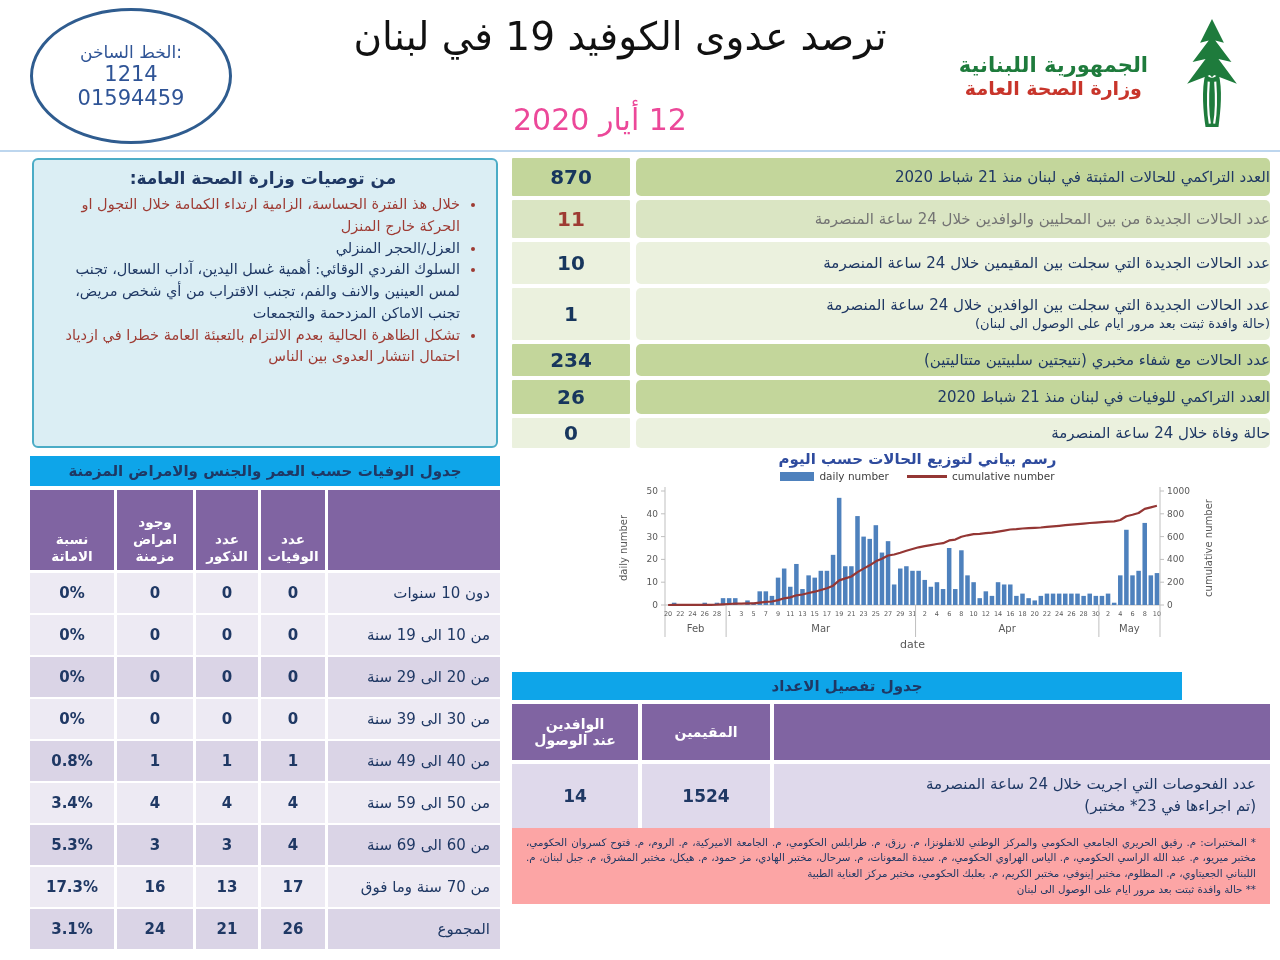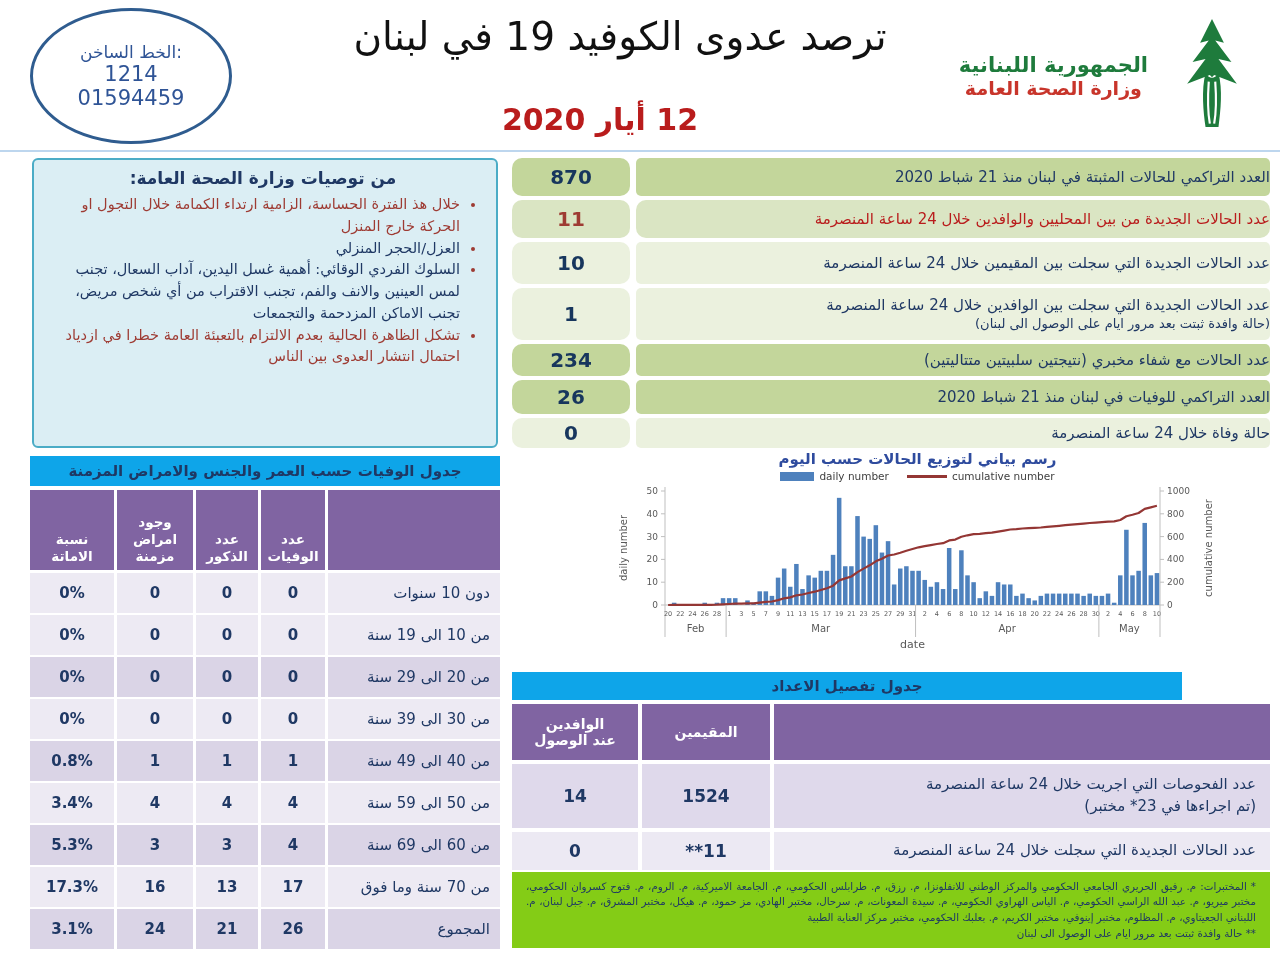--- a/index.html
+++ b/index.html
@@ -8,21 +8,21 @@
 
   
   .hotline { position:absolute; left:30px; top:8px; width:202px; height:136px;
     border:3px solid #2F5C8F; border-radius:50%; display:flex; flex-direction:column;
     align-items:center; justify-content:center; color:#2F5496; text-align:center; }
   .hotline .hl-label { font-size:17px; }
   .hotline .hl-num { font-size:21px; }
   .main-title { position:absolute; left:290px; top:14px; width:660px; text-align:center;
     font-size:39px; color:#111; direction:rtl; }
   .report-date { position:absolute; left:430px; top:102px; width:340px; text-align:center;
-    font-size:30px; font-weight:bold; color:#b91c1c; direction:rtl; }
+    font-size:30px; font-weight:normal; color:#ec4899; direction:rtl; }
   .ministry { position:absolute; right:14px; top:14px; display:flex; align-items:center; gap:10px; }
   .ministry-text { text-align:center; direction:rtl; }
   .ministry-line1 { color:#1E7B3C; font-weight:bold; font-size:21px; letter-spacing:1px; }
   .ministry-line2 { color:#C8352B; font-weight:bold; font-size:19px; letter-spacing:1px; }
   .header-rule { position:absolute; left:0; top:150px; width:1280px; height:2px; background:#BDD6EE; }
 
   
   .reco-box { position:absolute; left:32px; top:158px; width:466px; height:290px;
     background:#DBEEF4; border:2px solid #4BACC6; border-radius:6px; direction:rtl;
     padding:8px 14px 6px 10px; }
@@ -33,27 +33,27 @@
   .reco-red { color:#9E3B33; }
   .reco-blue { color:#1F3864; }
 
   
   .stats { position:absolute; left:512px; top:158px; width:758px; display:flex;
     flex-direction:column; gap:4px; direction:rtl; }
   .stat-row { display:flex; gap:6px; }
   .stat-label { flex:1; border-radius:5px; display:flex; flex-direction:column;
     justify-content:center; padding:2px 0; color:#1F3864; font-size:15px; font-weight:500;
     text-align:right; line-height:1.35; }
-  .stat-value { width:118px; border-radius:10px; display:flex; align-items:center;
+  .stat-value { width:118px; border-radius:1px; display:flex; align-items:center;
     justify-content:center; font-size:20px; font-weight:bold; color:#17365D; }
   .tone-dark { background:#C3D69B; }
   .tone-mid { background:#DAE5C3; }
   .tone-light { background:#EBF1DE; }
   .val-red { color:#9E3B33; }
-  .lbl-red { color:#b91c1c;border-radius:10px; }
+  .lbl-red { color:#737373; }
   .stat-note { font-size:13px; }.h38{height:38px}.h42{height:42px}.h52{height:52px}.h32{height:32px}.h34{height:34px}.h30{height:30px}
 
   
   .band-title { background:#0ea5e9; color:#1F3864; font-weight:bold; font-size:15px;
     text-align:center; direction:rtl; display:flex; align-items:center; justify-content:center; }
   .deaths-title { position:absolute; left:30px; top:456px; width:470px; height:30px; }
   .deaths-table { position:absolute; left:30px; top:490px; width:470px; direction:rtl; }
   .d-grid { display:grid; grid-template-columns:172px 64px 62px 76px 1fr; gap:3px; }
   .d-head { height:80px; margin-bottom:3px; }
   .d-head > div { background:#8064A2; color:#fff; font-weight:bold; font-size:13.5px;
@@ -86,22 +86,22 @@
   .dt-row > div { display:flex; align-items:center; justify-content:center;
     color:#1F3864; font-size:17px; font-weight:bold; }
   .dt-row .dt-label { flex-direction:column; align-items:flex-start; justify-content:center;
     padding:4px 14px; font-size:15px; font-weight:500; text-align:right; line-height:1.45; }
   .dt-r1 { height:64px; margin-bottom:4px; }
   .dt-r1 > div { background:#DFD9EB; }
   .dt-r2 { height:38px; }
   .dt-r2 > div { background:#ECE9F3; }
 
   
-  .footnotes { position:absolute; left:512px; top:872px; width:758px; height:76px;
-    background:#84cc16; direction:rtl; padding:7px 14px; color:#1F3864; }
+  .footnotes { position:absolute; left:512px; top:828px; width:758px; height:76px;
+    background:#fca5a5; direction:rtl; padding:7px 14px; color:#1F3864; }
   .fn-labs { font-size:10.3px; line-height:1.5; text-align:justify; }
   .fn-arrival { font-size:10.3px; margin-top:2px; }
 </style>
 </head>
 <body>
 
 <div class="page">
 
   <div class="hotline">
     <div class="hl-label">الخط الساخن:</div>

